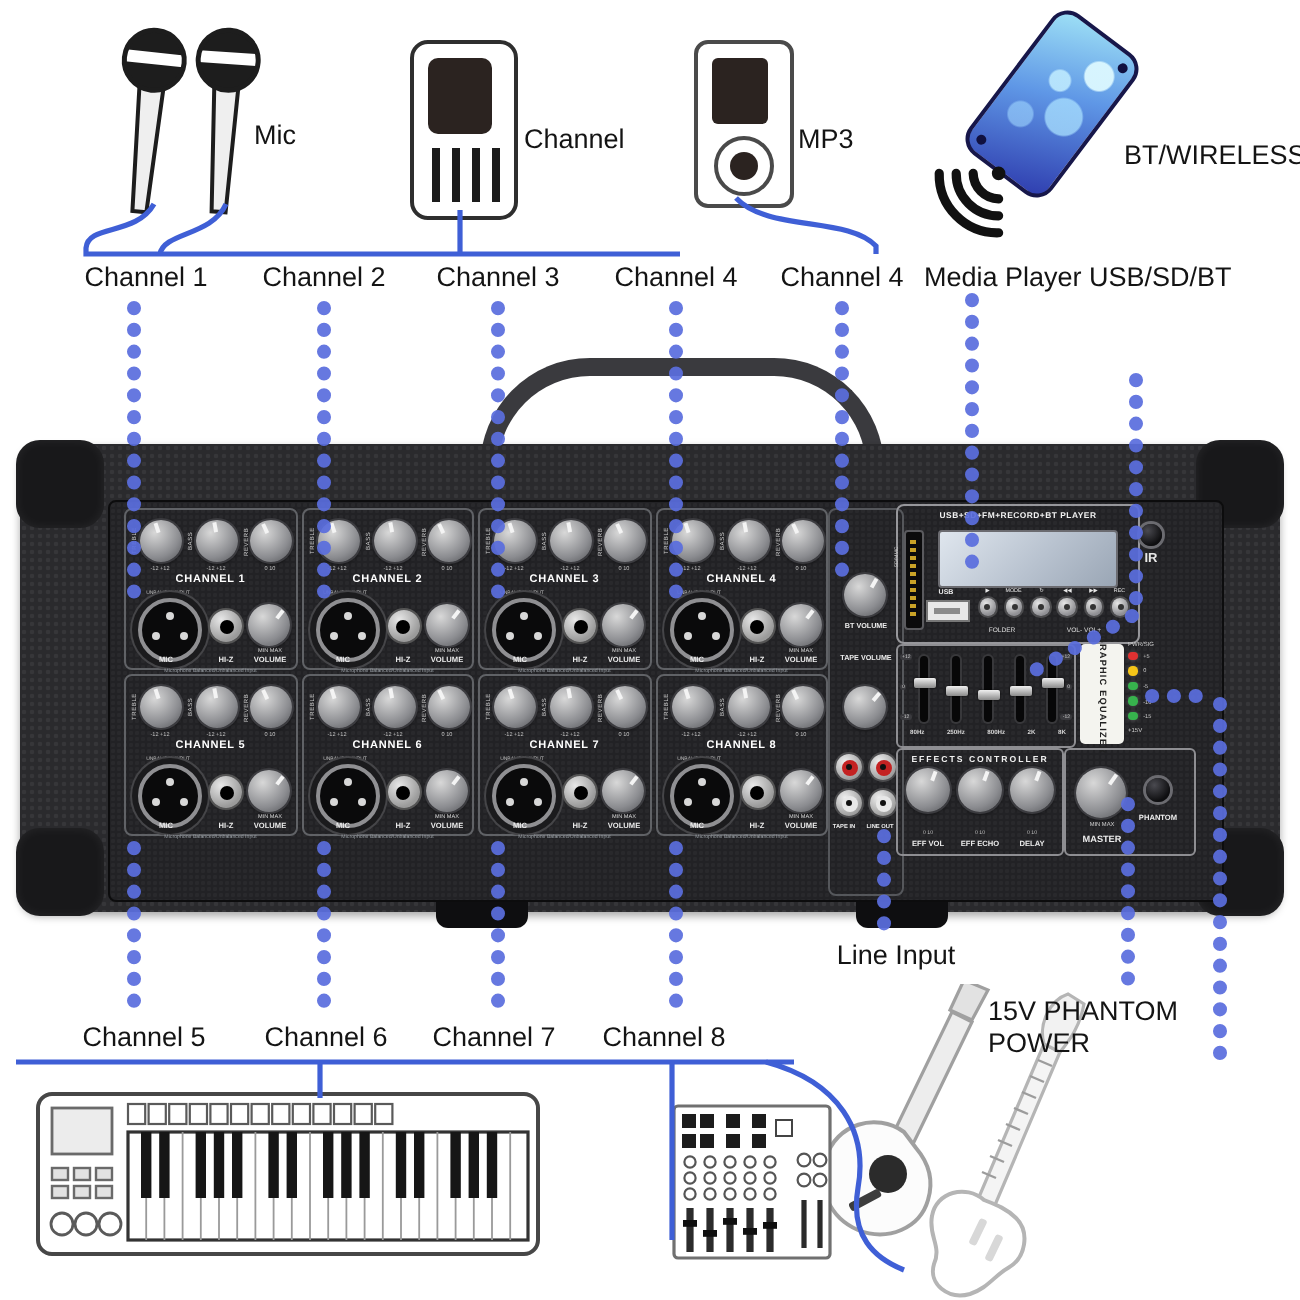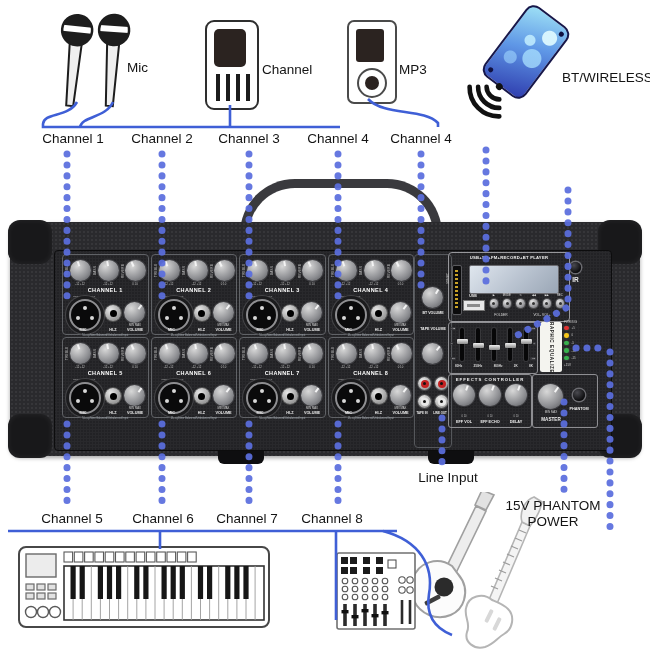--- a/index.html
+++ b/index.html
@@ -2,21 +2,21 @@
 <html><head>
 <meta charset="utf-8">
 <style>
   html,body{margin:0;padding:0;background:#fff;}
   #stage{position:relative;width:650px;height:650px;background:#fff;overflow:hidden;
          font-family:"Liberation Sans", sans-serif;color:#1a1a1a;}
   .abs{position:absolute;}
   
   .lbl{position:absolute;font-size:13.5px;color:#141414;white-space:nowrap;z-index:50;}
   .lbl.c{transform:translateX(-50%);}
-  .lbl.wrap{white-space:normal;text-align:center;line-height:1.15;}
+  .lbl.wrap{white-space:normal;line-height:1.15;}
   
   .recorder{position:absolute;left:205px;top:20px;width:50px;height:86px;background:#fff;
             border:2px solid #2e2e2e;border-radius:9px;z-index:5;}
   .recorder .scr{position:absolute;left:7px;top:7px;width:32px;height:38px;background:#2b2320;border-radius:5px;}
   .recorder .bar{position:absolute;top:52px;width:4px;height:27px;background:#1c1c1c;}
   .mp3{position:absolute;left:347px;top:20px;width:46px;height:80px;background:#fff;
        border:2px solid #4a4a4a;border-radius:7px;z-index:5;}
   .mp3 .scr{position:absolute;left:7px;top:7px;width:28px;height:33px;background:#2b2320;border-radius:3px;}
   .mp3 .wheel{position:absolute;left:8px;top:46px;width:26px;height:26px;border:2.5px solid #4a4a4a;border-radius:50%;background:#fff;}
   .mp3 .wheel i{position:absolute;left:6px;top:6px;width:14px;height:14px;background:#2b2320;border-radius:50%;}
@@ -189,20 +189,21 @@
       <path d="M9,25 A29,29 0 0 1 51,25"></path>
     </g>
   </svg>
   <div class="lbl" style="left:562px;top:70px">BT/WIRELESS</div>
 
   <div class="lbl c" style="left:73px;top:131px">Channel 1</div>
   <div class="lbl c" style="left:162px;top:131px">Channel 2</div>
   <div class="lbl c" style="left:249px;top:131px">Channel 3</div>
   <div class="lbl c" style="left:338px;top:131px">Channel 4</div>
   <div class="lbl c" style="left:421px;top:131px">Channel 4</div>
+  <div class="lbl" style="left:462px;top:131px">Media Player USB/SD/BT</div>
 
   <div id="handle"></div>
 
   <div id="mixer">
     <div class="corner" style="left:-2px;top:-2px"></div>
     <div class="corner" style="right:-2px;top:-2px"></div>
     <div class="corner" style="left:-2px;bottom:-2px"></div>
     <div class="corner" style="right:-2px;bottom:-2px"></div>
     <div class="foot" style="left:208px"></div>
     <div class="foot" style="left:418px"></div>

